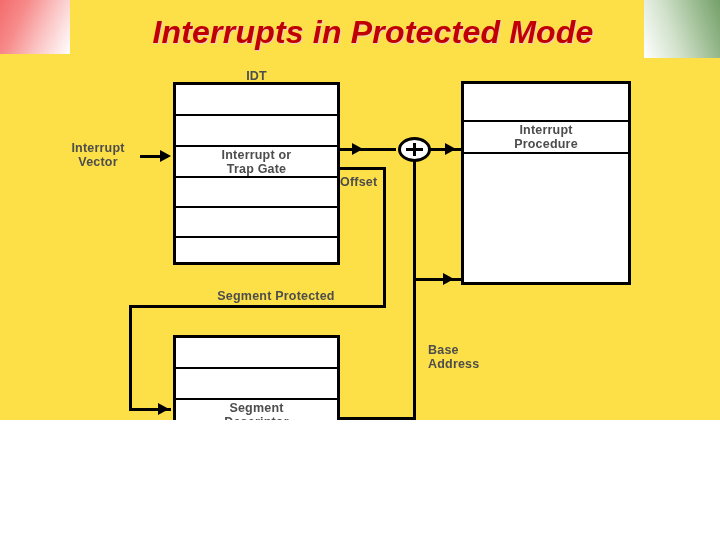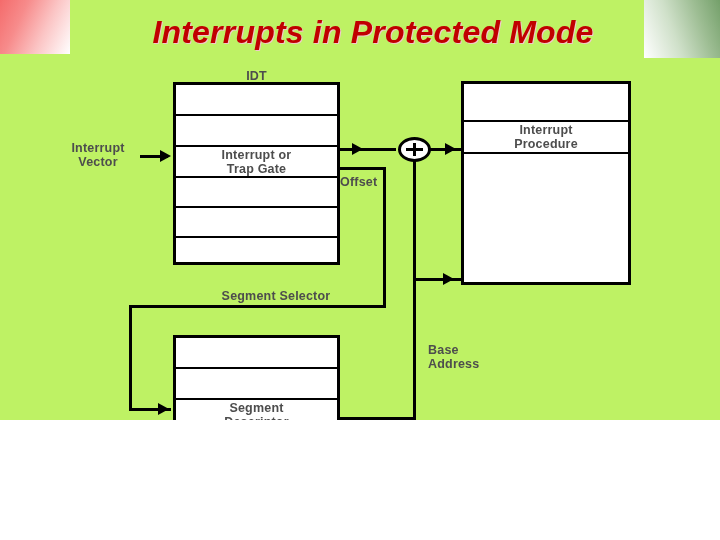--- a/index.html
+++ b/index.html
@@ -7,21 +7,21 @@
     padding: 0;
     background: #ffffff;
   }
   body {
     font-family: "Liberation Sans", sans-serif;
   }
   #slide {
     position: relative;
     width: 720px;
     height: 420px;
-    background: #bef264;
+    background: #fde047;
     overflow: hidden;
   }
 
   
   .corner-red {
     position: absolute;
     left: 0;
     top: 0;
     width: 70px;
     height: 54px;
@@ -182,21 +182,21 @@
   <div class="adder" style="left:398px; top:137px; width:33px; height:25px;">
     <div class="plus-h"></div>
     <div class="plus-v"></div>
   </div>
 
   <div class="hline" style="left:430px; top:148px; width:32px;"></div>
   <div class="arrow-r" style="left:445px; top:143px;"></div>
 
   <div class="hline" style="left:338px; top:167px; width:48px;"></div>
   <div class="vline" style="left:383px; top:167px; height:141px;"></div>
-  <div class="caption" style="left:190px; top:289px; width:172px;">Segment Selector</div>
+  <div class="caption" style="left:190px; top:289px; width:172px;">Segment Protected</div>
   <div class="hline" style="left:129px; top:305px; width:257px;"></div>
   <div class="vline" style="left:129px; top:305px; height:106px;"></div>
   <div class="hline" style="left:129px; top:408px; width:42px;"></div>
   <div class="arrow-r" style="left:158px; top:403px;"></div>
 
 
   <div class="tbl" style="left:173px; top:335px; width:167px; height:185px;">
     <div class="row" style="height:31px;"></div>
     <div class="row" style="height:31px;"></div>
     <div class="row" style="height:31px;">

